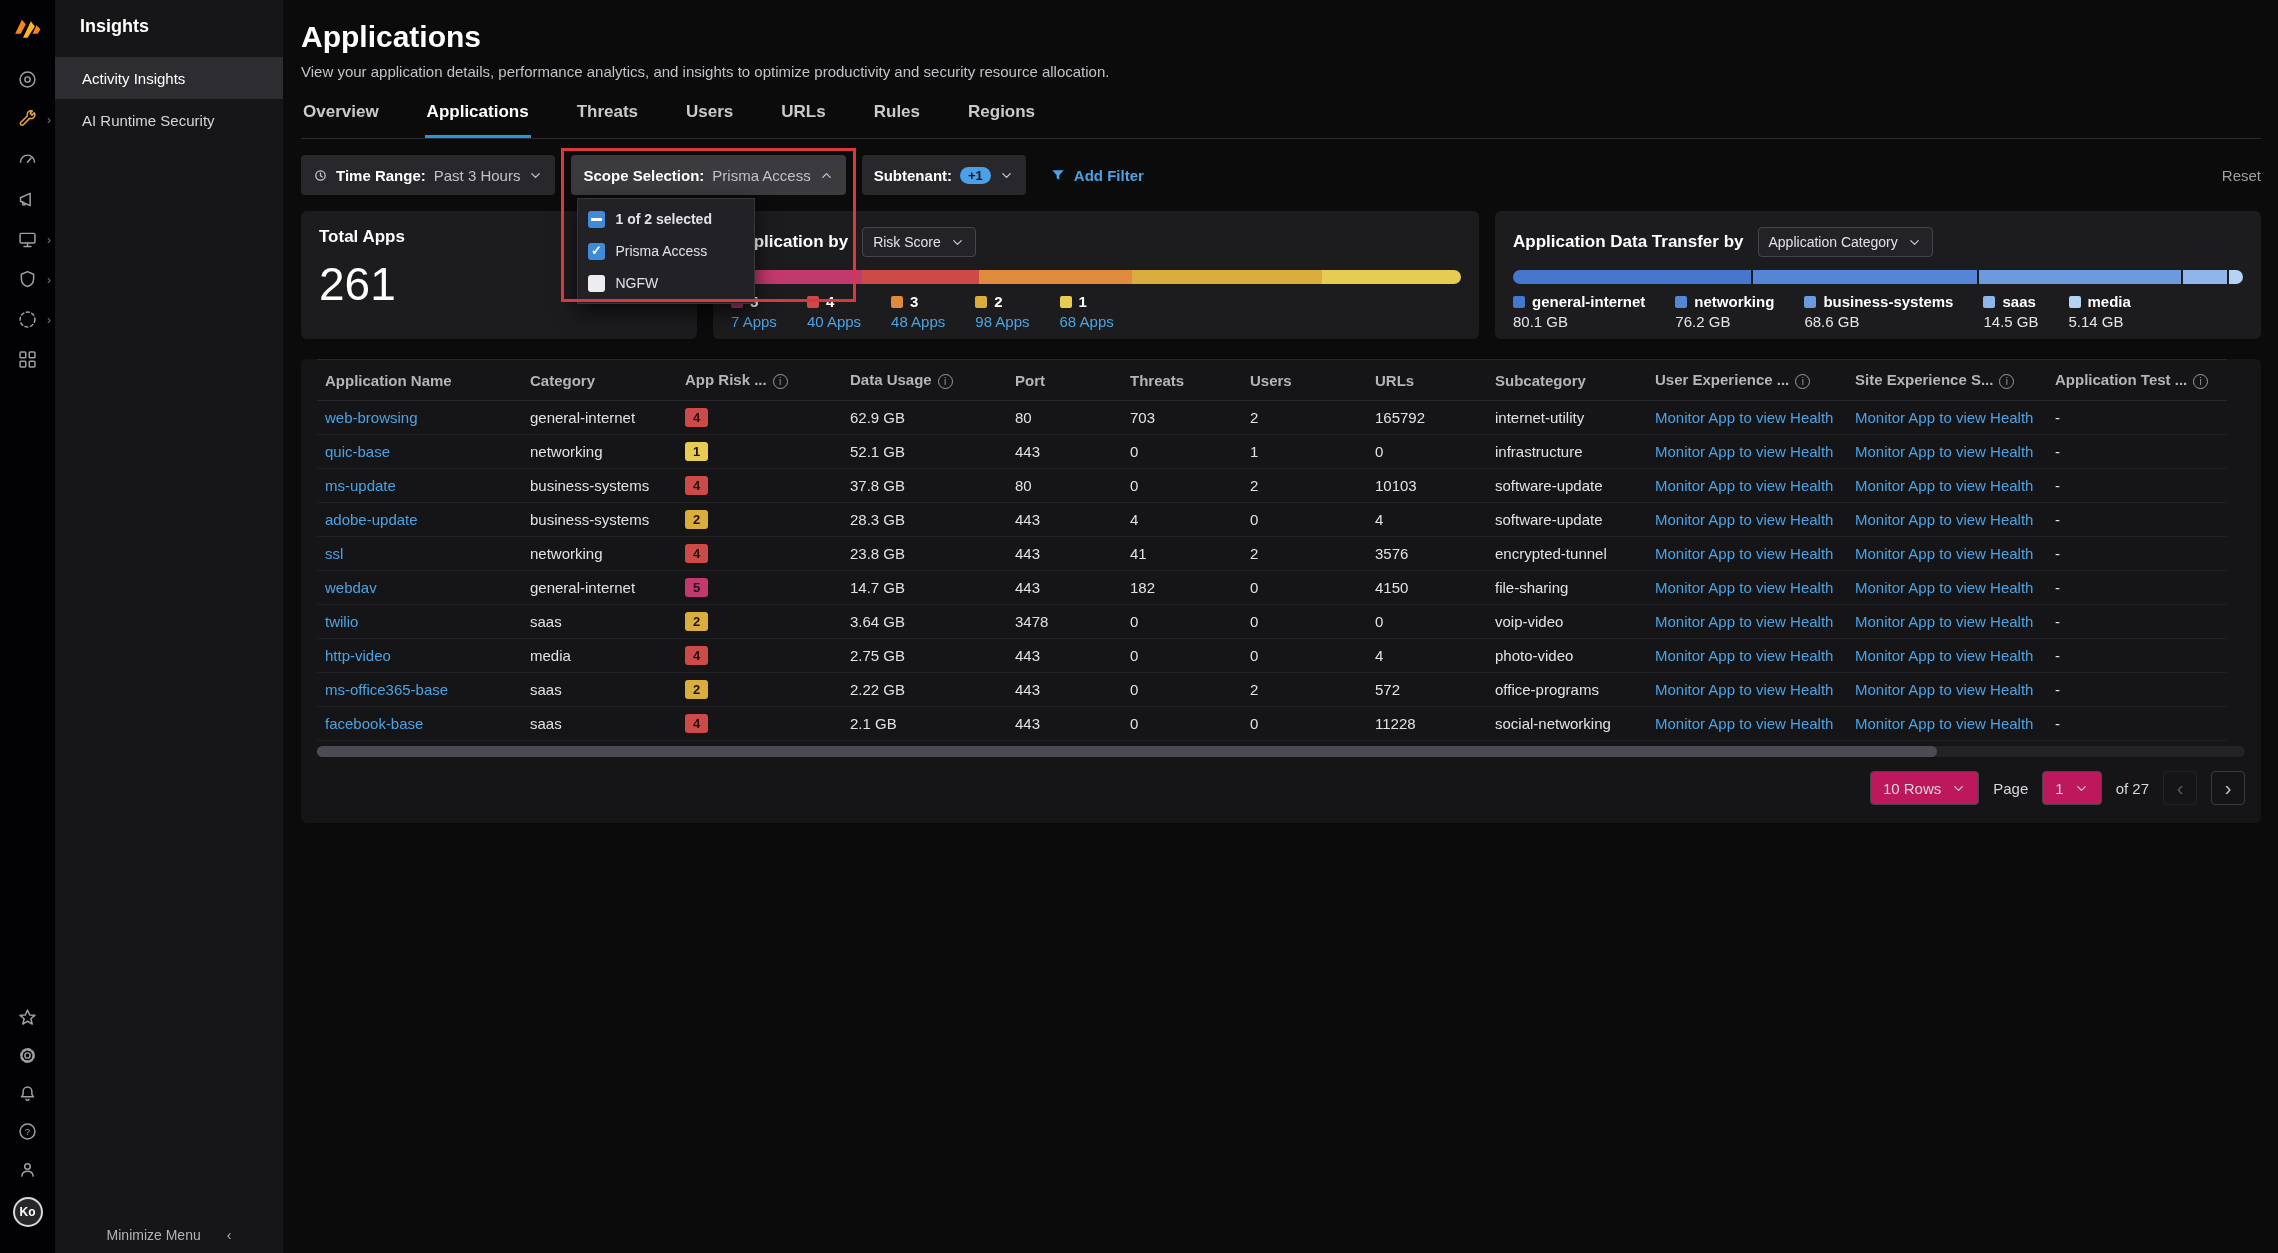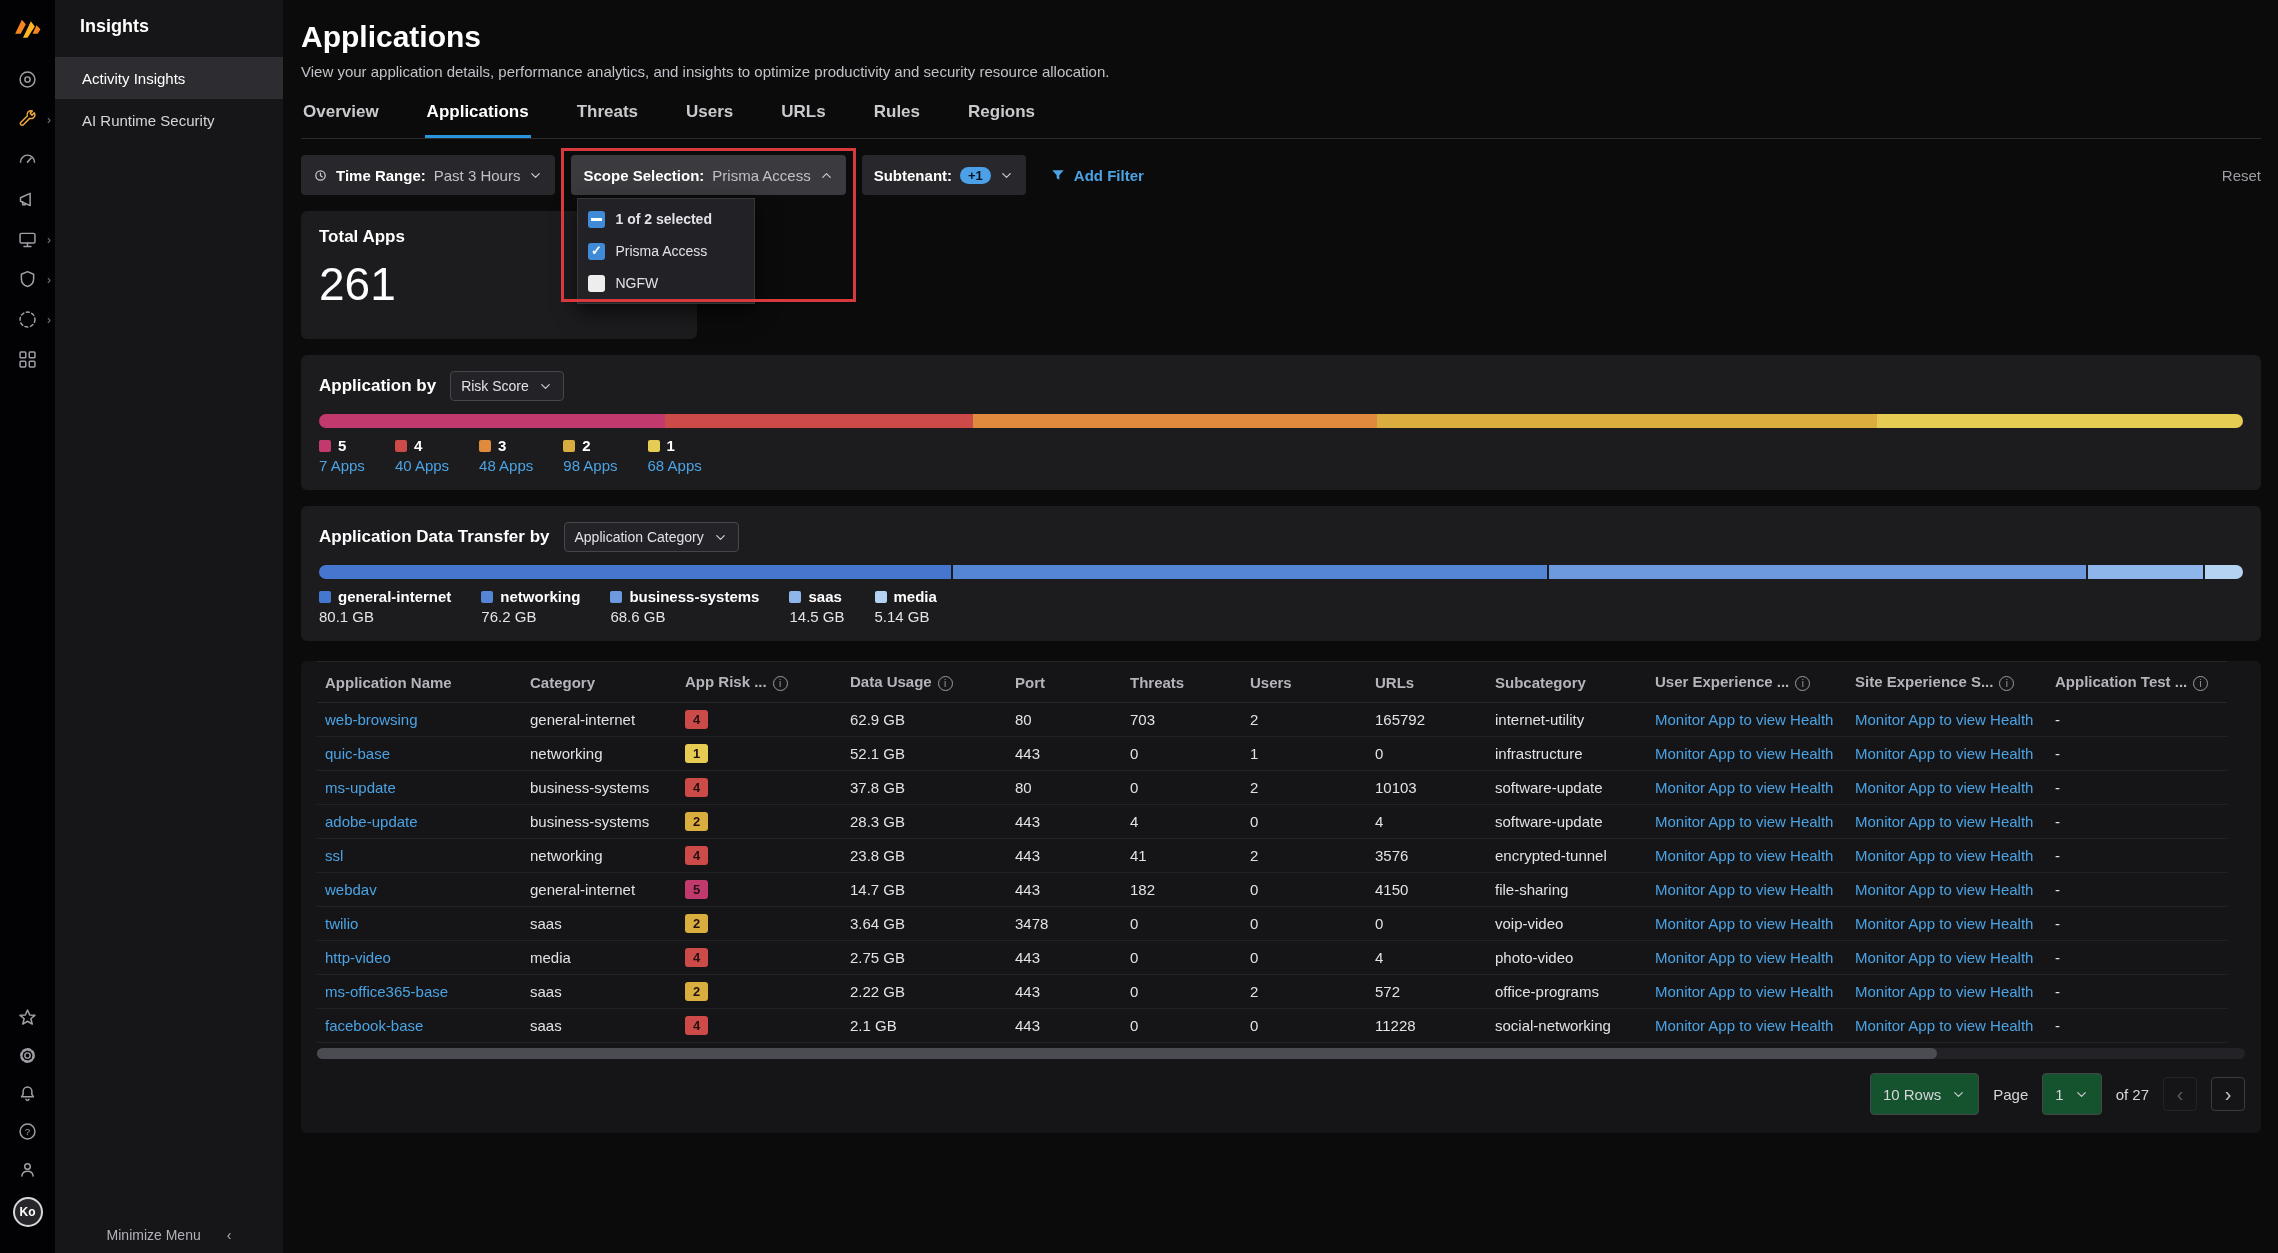--- a/index.html
+++ b/index.html
@@ -56,21 +56,21 @@
   .dd-item { display:flex; align-items:center; gap:10px; height:32px; padding:0 10px; font-size:14px; color:#e2e2e6; cursor:pointer; }
   .dd-item.summary { font-weight:700; }
   .cb { width:17px; height:17px; border-radius:3px; flex-shrink:0; position:relative; }
   .cb.ind { background:#3f8bd8; }
   .cb.ind::after { content:""; position:absolute; left:3px; right:3px; top:7px; height:3px; background:#fff; }
   .cb.on { background:#3f8bd8; }
   .cb.on::after { content:"\2713"; color:#fff; position:absolute; left:2.5px; top:0px; font-size:13px; font-weight:700; }
   .cb.off { background:#ededed; }
 
   
-  .cards { display:flex; gap:16px; margin-top:16px;flex-direction:column; }
+  .cards { display:flex; gap:16px; margin-top:16px; }
   .card { background:#1c1c1f; border-radius:6px; padding:16px 18px; height:128px; }
   .card.total { width:396px; }
   .card.wide { flex:1; }
   .card-head { display:flex; align-items:center; gap:14px; }
   .card-title { font-size:17px; font-weight:700; color:#fff; }
   .mini-select { display:inline-flex; align-items:center; gap:9px; border:1px solid #45454b; border-radius:4px; height:30px; padding:0 10px; font-size:14px; color:#e2e2e6; background:#232327; cursor:pointer; }
   .big-number { font-size:46px; font-weight:400; color:#fff; margin-top:10px; }
   .stack-bar { display:flex; height:14px; border-radius:7px; overflow:hidden; margin-top:13px; }
   .stack-bar.gapped { gap:2px; }
   .legend { display:flex; gap:30px; margin-top:9px; }
@@ -91,21 +91,21 @@
 
   table { border-collapse:collapse; table-layout:fixed; width:1910px; }
   th { text-align:left; font-size:15px; font-weight:600; color:#b4b4ba; padding:11px 8px; border-top:1px solid #26262b; border-bottom:1px solid #26262b; white-space:nowrap; overflow:hidden; }
   td { font-size:15px; padding:7px 8px; border-bottom:1px solid #222226; color:#e2e2e6; white-space:nowrap; overflow:hidden; }
   .link { color:#4ba3e3; cursor:pointer; }
   .risk-badge { display:inline-block; min-width:23px; text-align:center; padding:2px 0; border-radius:3px; color:#201010; font-weight:700; font-size:13px; }
   .info { display:inline-block; width:15px; height:15px; border:1px solid #9a9aa0; border-radius:50%; color:#9a9aa0; font-size:10px; line-height:13px; text-align:center; margin-left:6px; font-weight:400; }
   .hscroll { height:11px; background:#232327; border-radius:6px; margin-top:5px; position:relative; }
   .hthumb { position:absolute; left:0; top:0; height:100%; width:84%; background:#4b4b52; border-radius:6px; cursor:grab; }
   .pager { display:flex; align-items:center; justify-content:flex-end; gap:14px; margin-top:14px; padding-bottom:8px; font-size:15px; color:#d6d6da; }
-  .pg-chip { display:inline-flex; align-items:center; gap:10px; border:1px solid #45454b; border-radius:4px; height:42px; padding:0 12px; cursor:pointer; background:#14532d; }
+  .pg-chip { display:inline-flex; align-items:center; gap:10px; border:1px solid #45454b; border-radius:4px; height:34px; padding:0 12px; cursor:pointer; background:#be185d; }
   .pg-nav { width:34px; height:34px; border:1px solid #3a3a40; border-radius:4px; display:flex; align-items:center; justify-content:center; color:#c6c6cc; cursor:pointer; font-size:20px; }
   .pg-nav.disabled { opacity:.4; }
 </style>
 </head>
 <body>
 
 <div class="app">
 
   <nav class="rail">
     <div class="logo-box">

